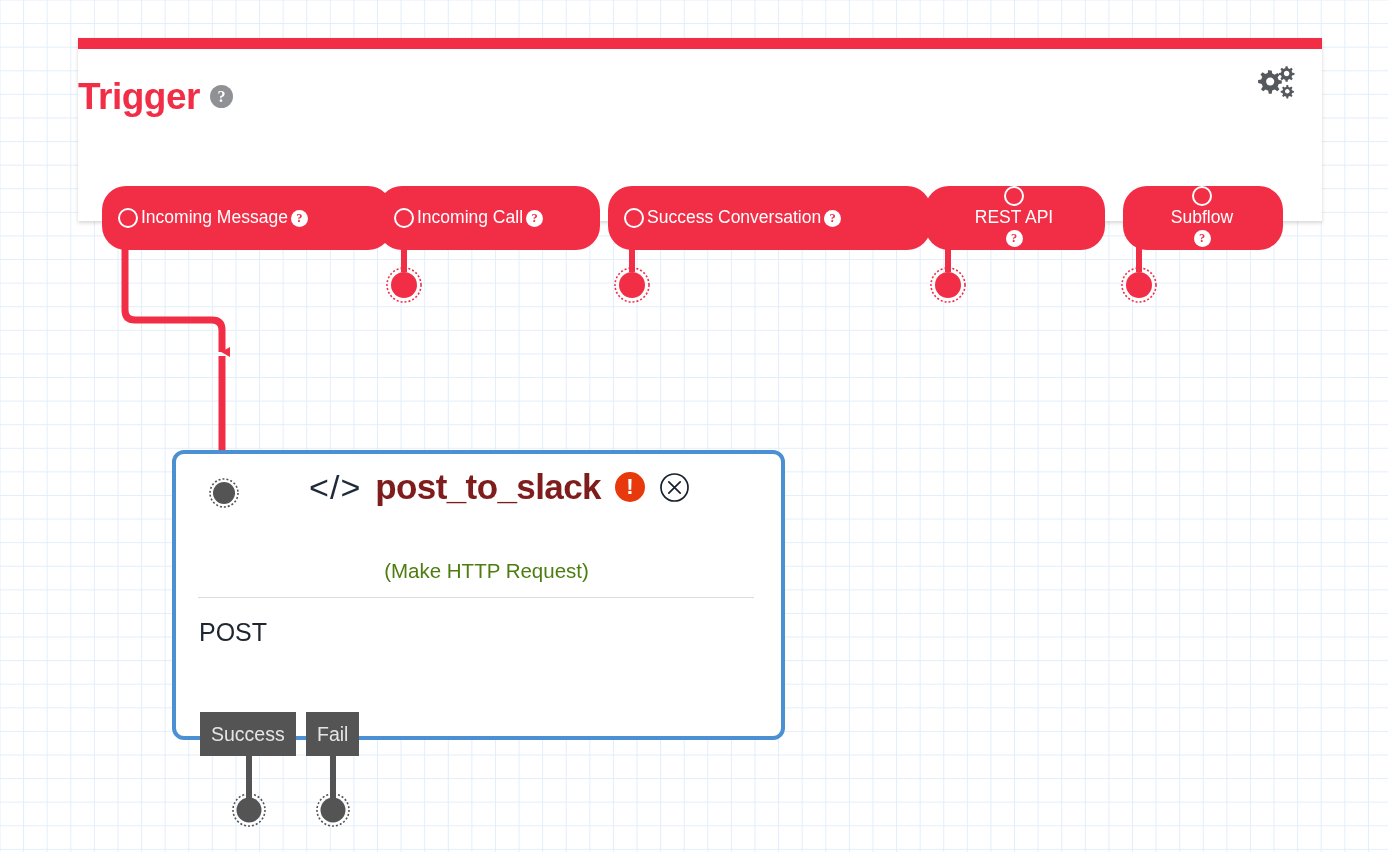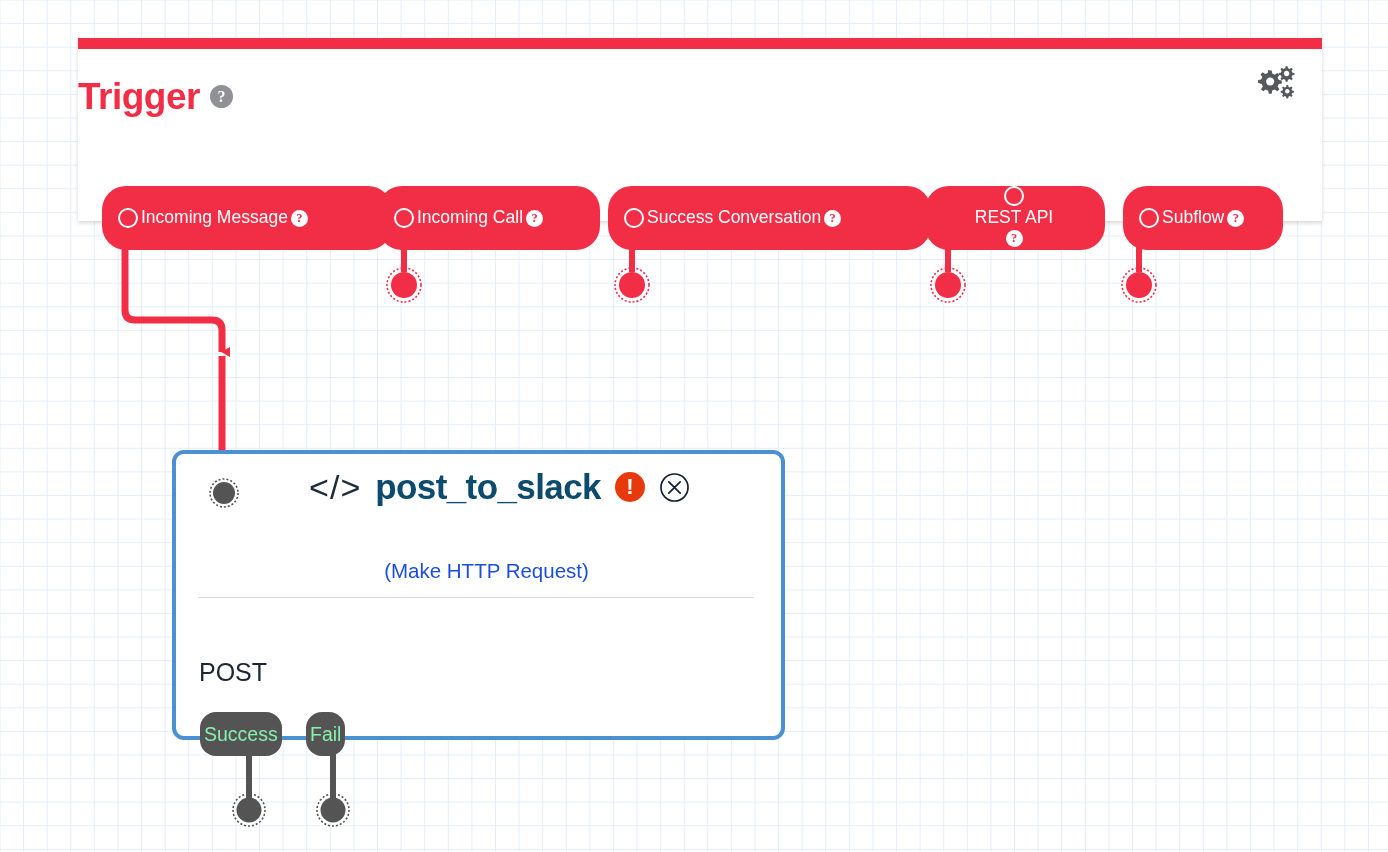--- a/index.html
+++ b/index.html
@@ -155,21 +155,21 @@
     font-size: 34px;
     color: #1d2a3a;
     font-weight: 300;
     line-height: 1;
     letter-spacing: 1px;
     font-family: "Liberation Sans", sans-serif;
   }
   #node-title {
     font-size: 35px;
     font-weight: 700;
-    color: #0c4a6e;
+    color: #7f1d1d;
     line-height: 1.1;
     letter-spacing: -0.6px;
   }
   #node-error-icon {
     width: 30px; height: 30px;
     border-radius: 50%;
     background: #E8390D;
     color: #ffffff;
     display: flex;
     align-items: center;
@@ -185,60 +185,59 @@
     flex: none;
     cursor: pointer;
   }
   #node-subtitle {
     position: absolute;
     left: 0;
     top: 105px;
     width: 100%;
     text-align: center;
     font-size: 20.5px;
-    color: #1d4ed8;
+    color: #4d7c0f;
     padding-right: 24px;
     padding-left: 40px;
   }
   #node-divider {
     position: absolute;
     left: 22px;
     top: 143px;
     width: 556px;
     height: 1px;
     background: #d9dde2;
   }
   #node-method {
     position: absolute;
     left: 23px;
     top: 164px;
     font-size: 25px;
     color: #1d2631;
-    margin-top: 40px;
   }
   #node-input-port {
     position: absolute;
     left: 33px;
     top: 24px;
     width: 30px;
     height: 30px;
   }
 
   
   .out-label {
     position: absolute;
     height: 44px;
     background: #545454;
-    color: #86efac;
-    border-radius: 16px;
+    color: #e5e5e5;
+    border-radius: 0;
     display: flex;
     align-items: center;
     justify-content: center;
     font-size: 19.5px;
-    padding: 0 4px;
+    padding: 0 11px;
     cursor: pointer;
     z-index: 5;
   }
   #out-success { left: 200px; top: 712px; }
   #out-fail    { left: 306px; top: 712px; }
 </style>
 </head>
 <body>
 
 <div id="canvas"></div>
@@ -324,21 +323,21 @@
       <span class="pill-label">Success Conversation</span>
       <span class="help-dot small">?</span>
     </div>
 
     <div class="pill" style="left:847px; width:180px;flex-direction:column;">
       <span class="pill-port"></span>
       <span class="pill-label">REST API</span>
       <span class="help-dot small">?</span>
     </div>
 
-    <div class="pill" style="left:1045px; width:160px;">
+    <div class="pill" style="left:1045px; width:160px;flex-direction:column;">
       <span class="pill-port"></span>
       <span class="pill-label">Subflow</span>
       <span class="help-dot small">?</span>
     </div>
   </div>
 </div>
 
 <div id="node-card">
 
   <div id="node-input-port">

